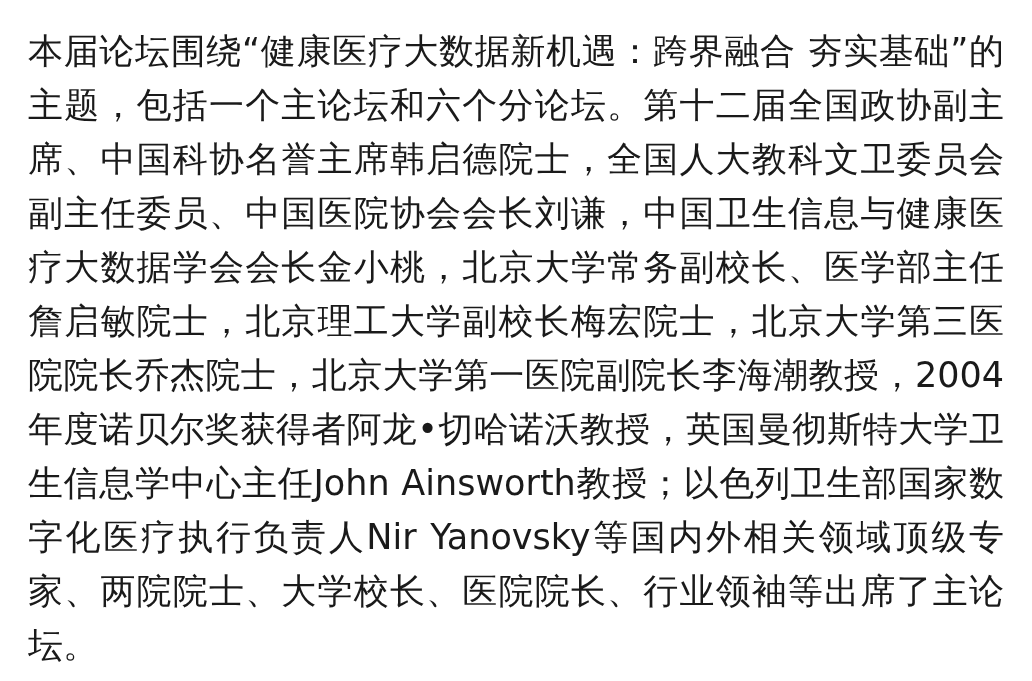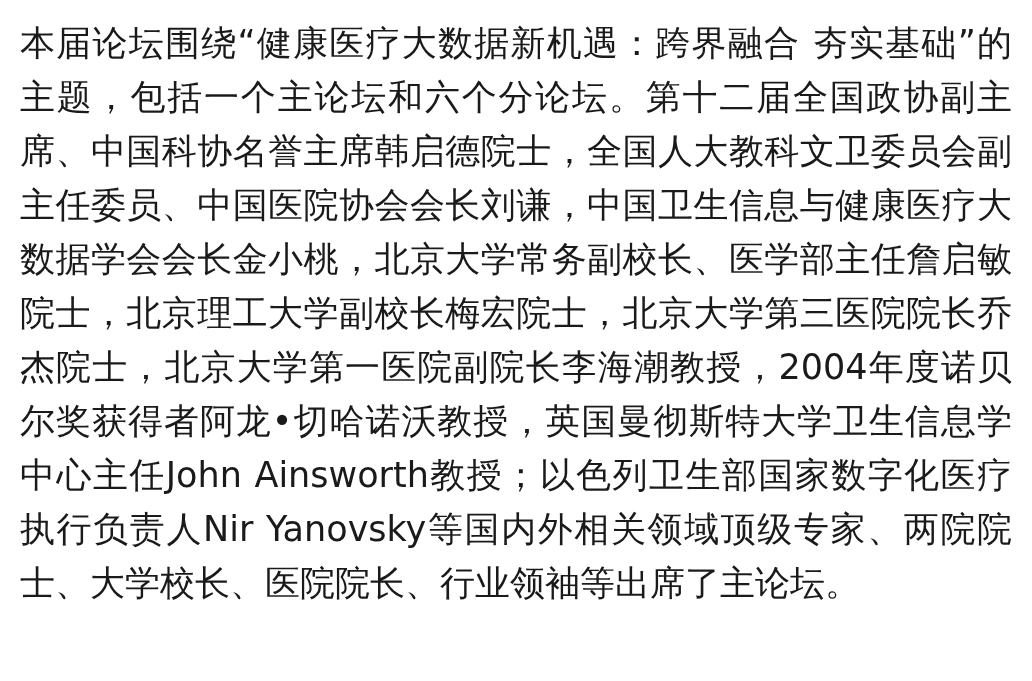--- a/index.html
+++ b/index.html
@@ -22,21 +22,21 @@
   }
   .article-body {
     font-family: "DejaVu Sans", "Liberation Sans", sans-serif;
     font-size: 35px;
     line-height: 54px;
     color: #1a1a1a;
     text-align: justify;
     text-justify: inter-character;
     letter-spacing: 0px;
     word-break: break-word;
-    margin: 8px;
+    margin: 16px;
     font-weight: 400;
   }
 </style>
 </head>
 <body>
 
 <div class="page">
   <p class="article-body">本届论坛围绕“健康医疗大数据新机遇：跨界融合 夯实基础”的主题，包括一个主论坛和六个分论坛。第十二届全国政协副主席、中国科协名誉主席韩启德院士，全国人大教科文卫委员会副主任委员、中国医院协会会长刘谦，中国卫生信息与健康医疗大数据学会会长金小桃，北京大学常务副校长、医学部主任詹启敏院士，北京理工大学副校长梅宏院士，北京大学第三医院院长乔杰院士，北京大学第一医院副院长李海潮教授，2004年度诺贝尔奖获得者阿龙•切哈诺沃教授，英国曼彻斯特大学卫生信息学中心主任John Ainsworth教授；以色列卫生部国家数字化医疗执行负责人Nir Yanovsky等国内外相关领域顶级专家、两院院士、大学校长、医院院长、行业领袖等出席了主论坛。</p>
 </div>
 

